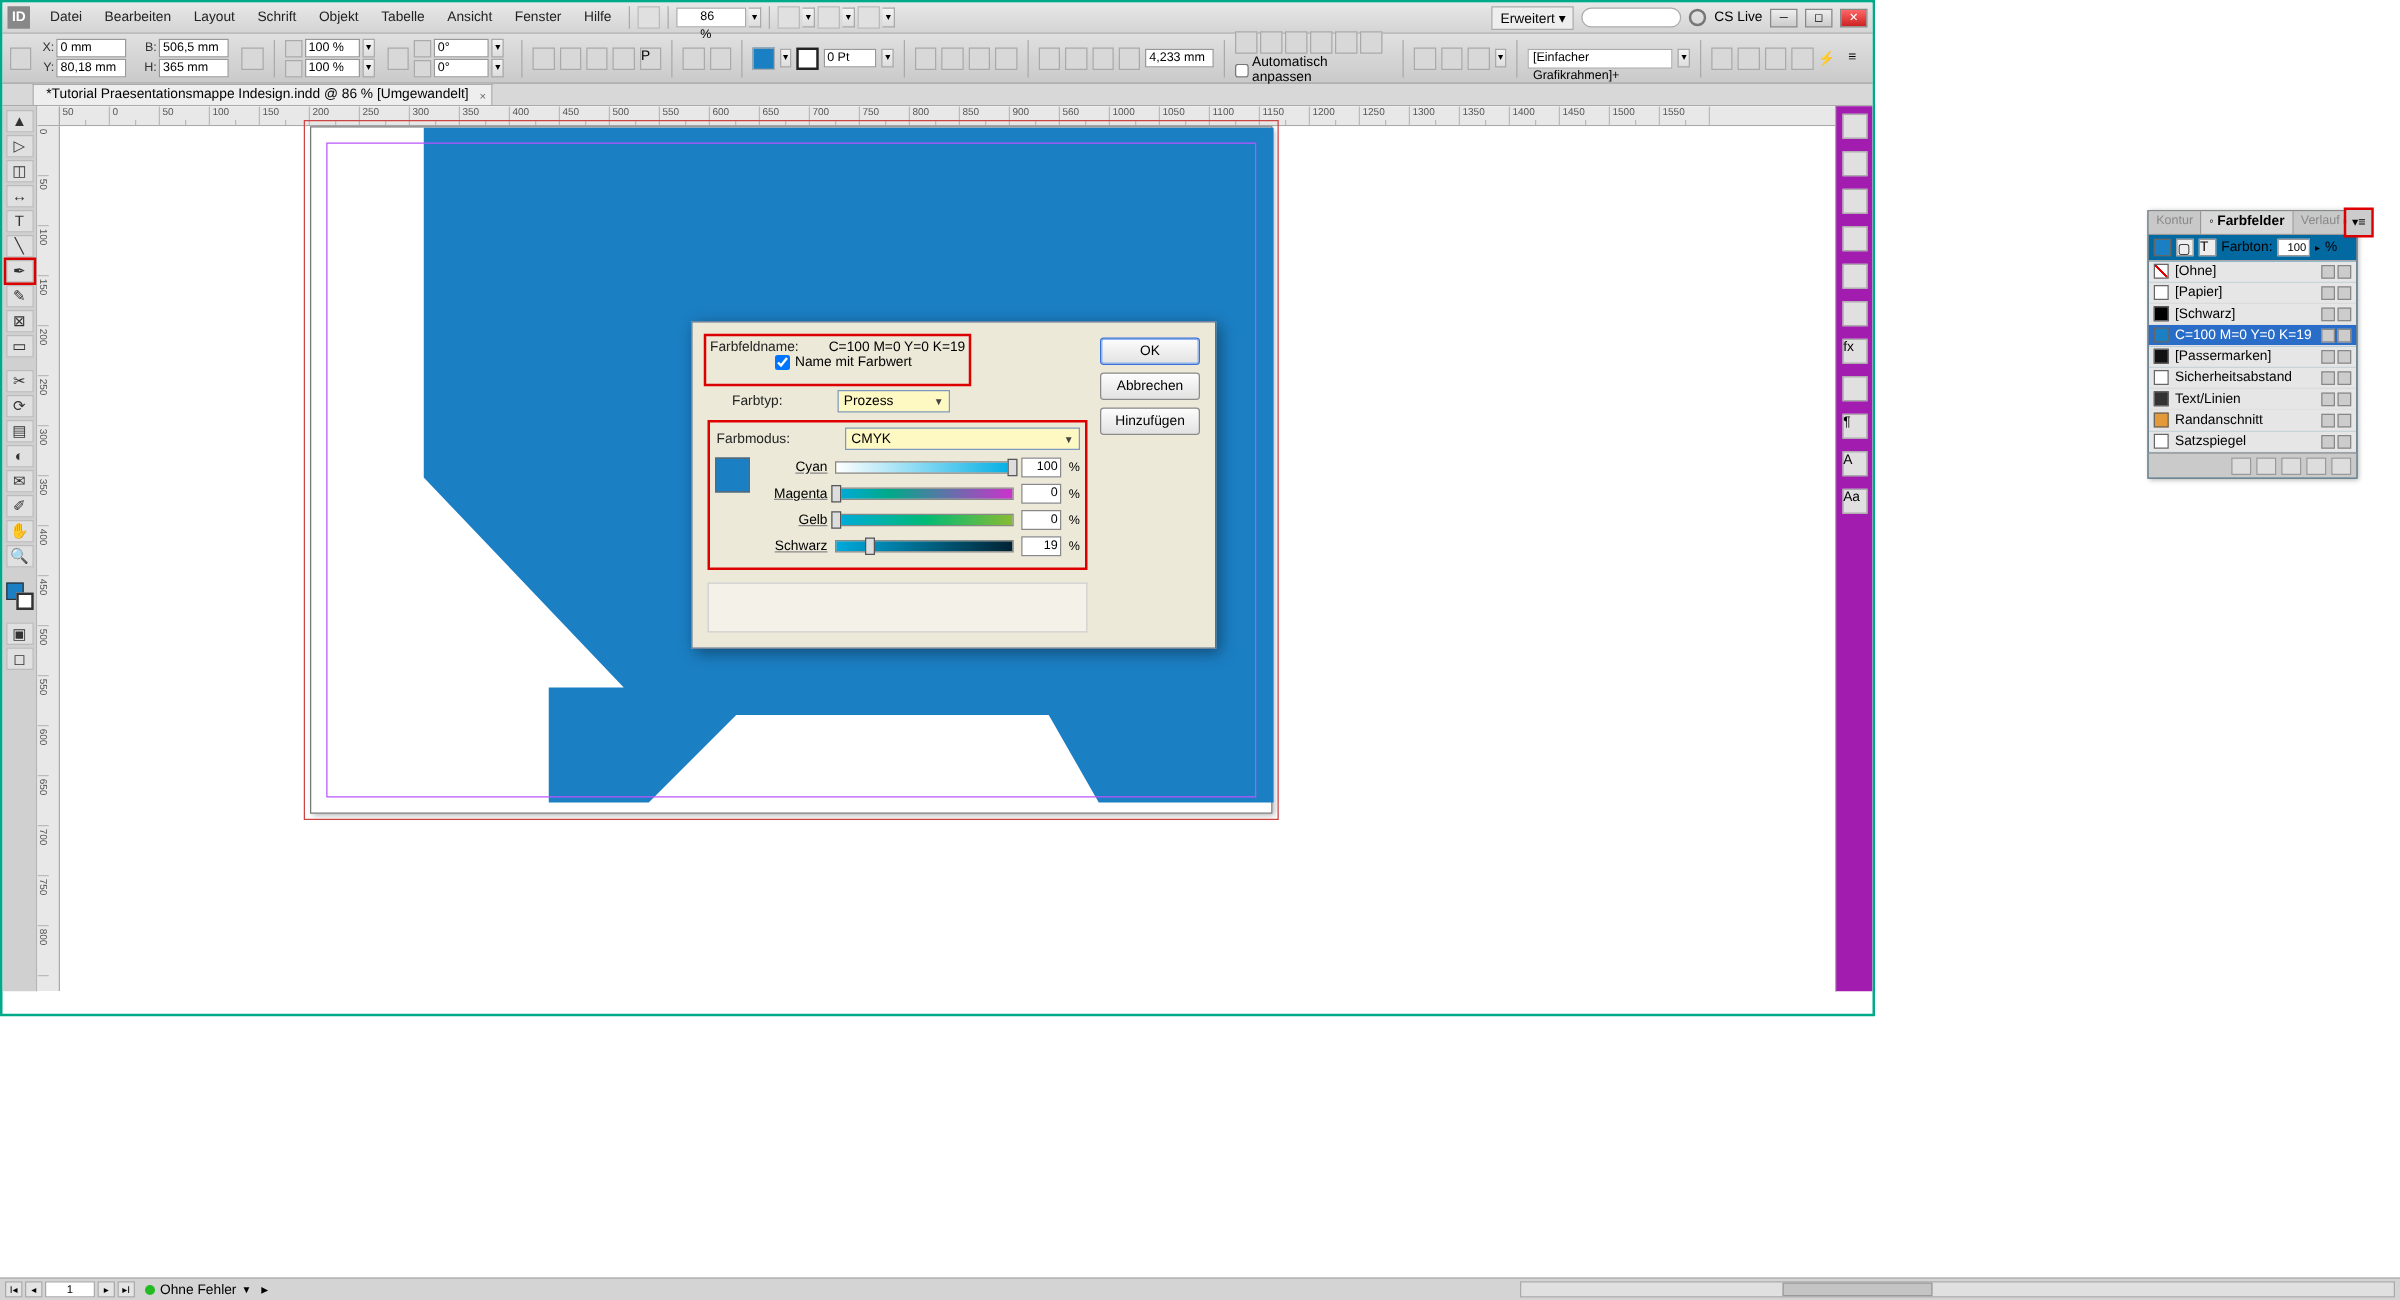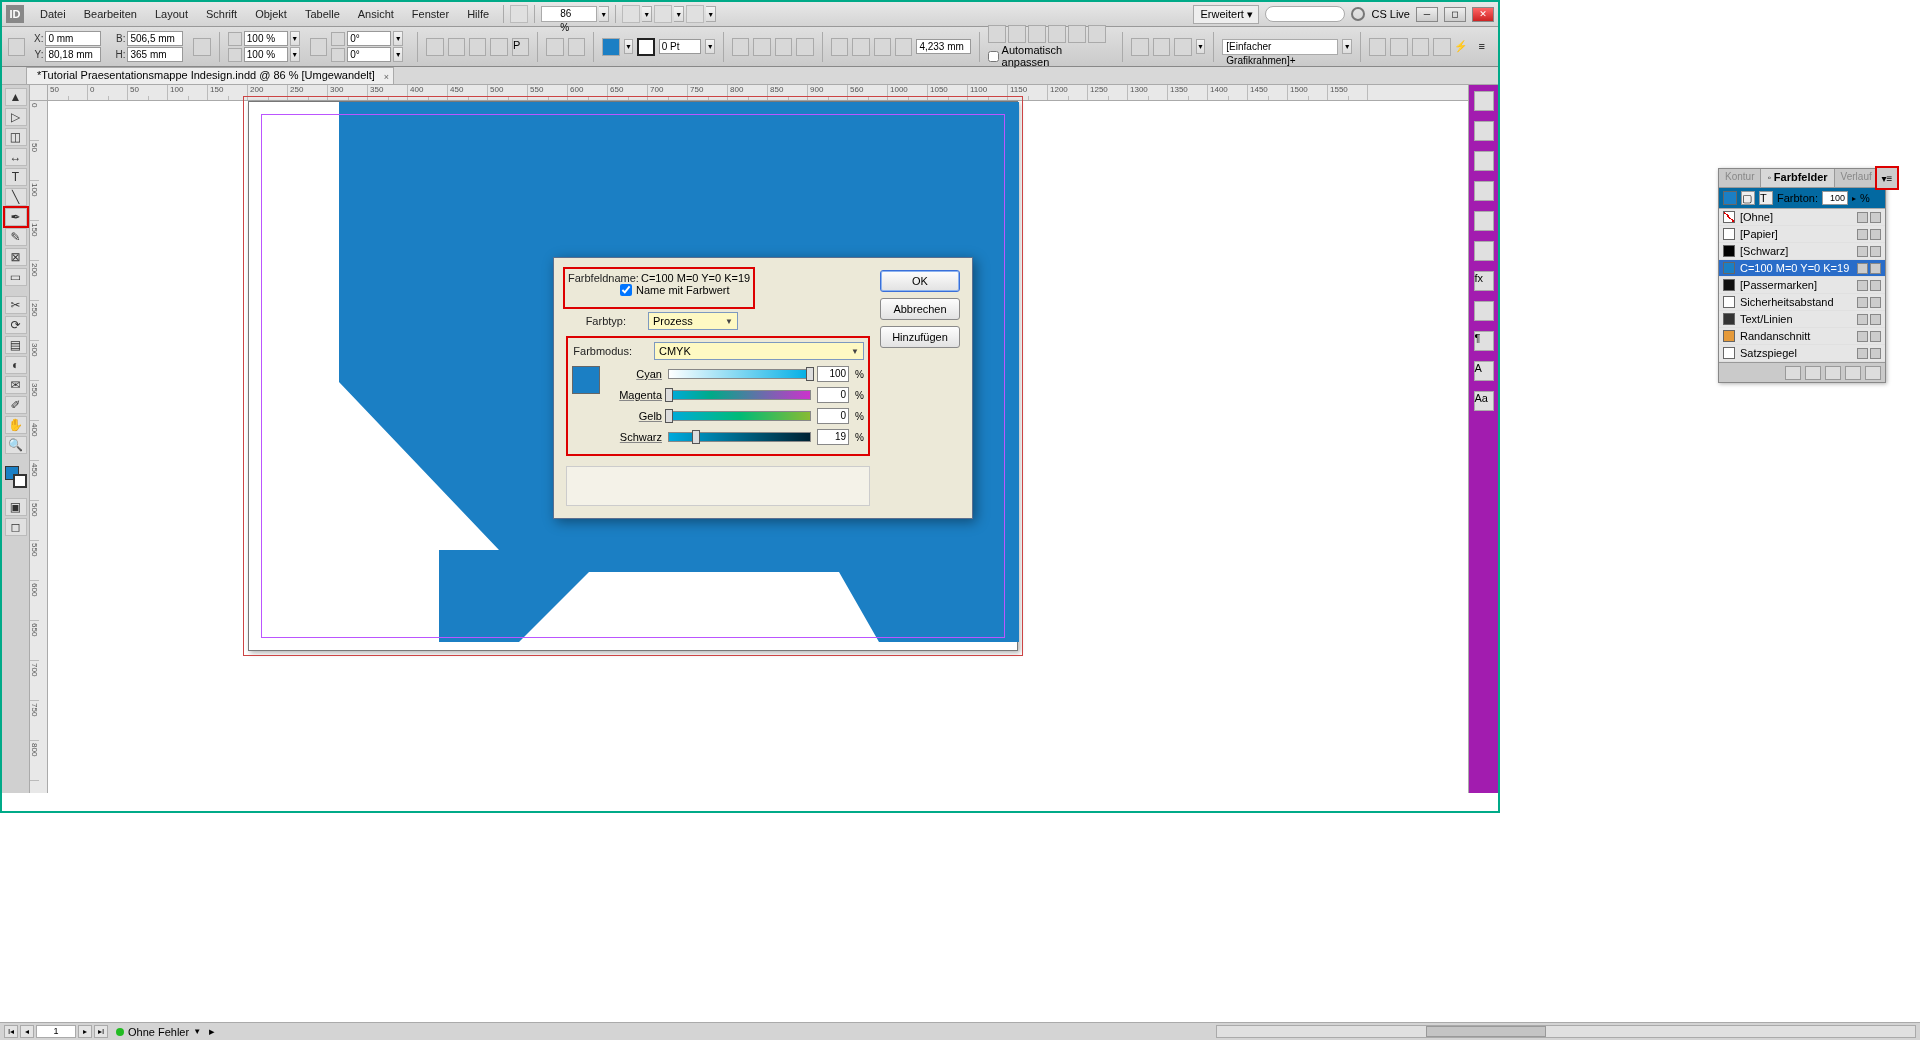--- a/index.html
+++ b/index.html
@@ -84,21 +84,21 @@
 .swatches-panel .footer { height:20px; background:#cacaca; border-top:1px solid #999; display:flex; align-items:center; justify-content:flex-end; gap:4px; padding:0 4px; }
 .swatches-panel .footer .fbtn { width:16px; height:14px; background:#ddd; border:1px solid #999; }
 
 .dialog { position:absolute; top:257px; left:553px; width:420px; background:#ece9d8; border:1px solid #5a6f8f; box-shadow:3px 3px 12px rgba(0,0,0,0.4); z-index:10; }
 .dialog .titlebar { height:24px; background:linear-gradient(#e8eef7,#cdd9ea); padding:0 8px; display:flex; align-items:center; font-size:11px; color:#222; border-bottom:1px solid #aab; }
 .dialog .body { padding:12px; display:flex; gap:10px; }
 .dialog .left { flex:1; }
 .dialog .btncol { width:80px; display:flex; flex-direction:column; gap:6px; }
 .dialog .btn { height:22px; background:linear-gradient(#fdfdfd,#e2e2e2); border:1px solid #8a8a8a; border-radius:3px; font-size:11px; display:flex; align-items:center; justify-content:center; cursor:default; }
 .dialog .btn.default { border:1px solid #3a6fd8; box-shadow:0 0 0 1px #8cb3f0 inset; }
-.dialog .field-row { display:flex; align-items:center; gap:2px; margin-bottom:6px; }
+.dialog .field-row { display:flex; align-items:center; gap:24px; margin-bottom:6px; }
 .dialog .field-row label { font-size:11px; color:#222; }
 .dialog .textval { font-size:11px; }
 .dialog .check-row { display:flex; align-items:center; gap:4px; margin-left:52px; margin-bottom:8px; }
 .dialog .check-row input { width:12px; height:12px; }
 .dialog .select { height:18px; background:#fef9c3; border:1px solid #7d99c0; display:flex; align-items:center; padding:0 4px; font-size:11px; min-width:90px; position:relative;margin-left:20px; }
 .dialog .select .arr { margin-left:auto; font-size:8px; color:#444; }
 .dialog .hl { border:2px solid #d00; padding:3px; margin:-3px; }
 .dialog .colormode-group { border:2px solid #d00; padding:4px; margin-top:4px; }
 .dialog .swatch-preview { width:28px; height:28px; background:#1b7fc4; border:1px solid #666; float:left; margin-right:8px; }
 .dialog .slider-row { display:flex; align-items:center; gap:6px; margin-bottom:5px; clear:right; }

